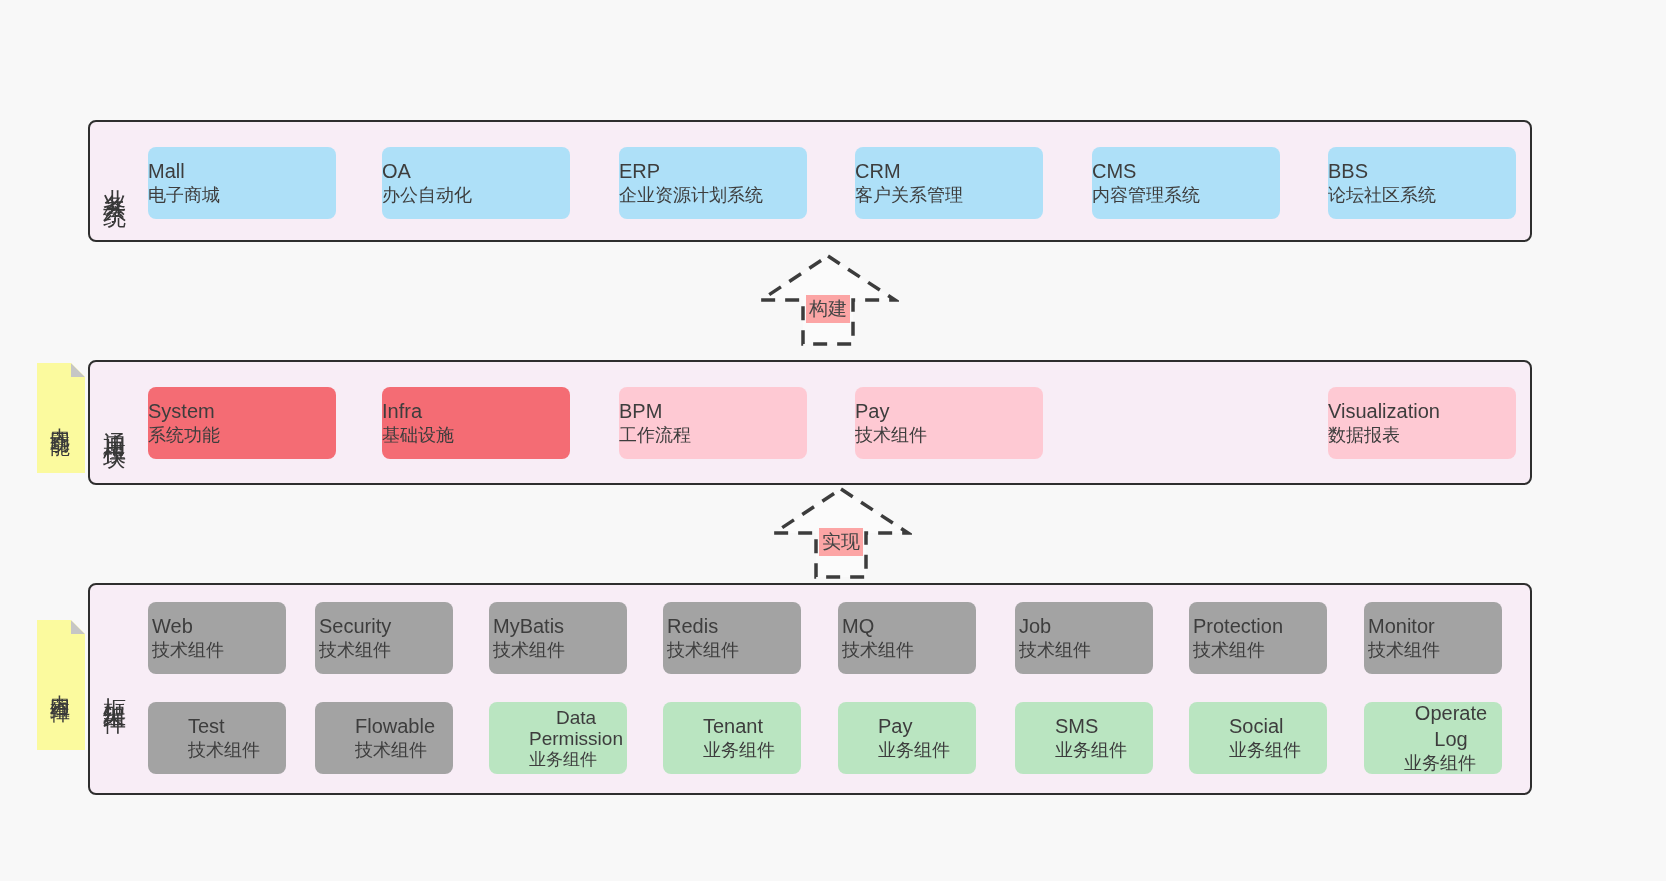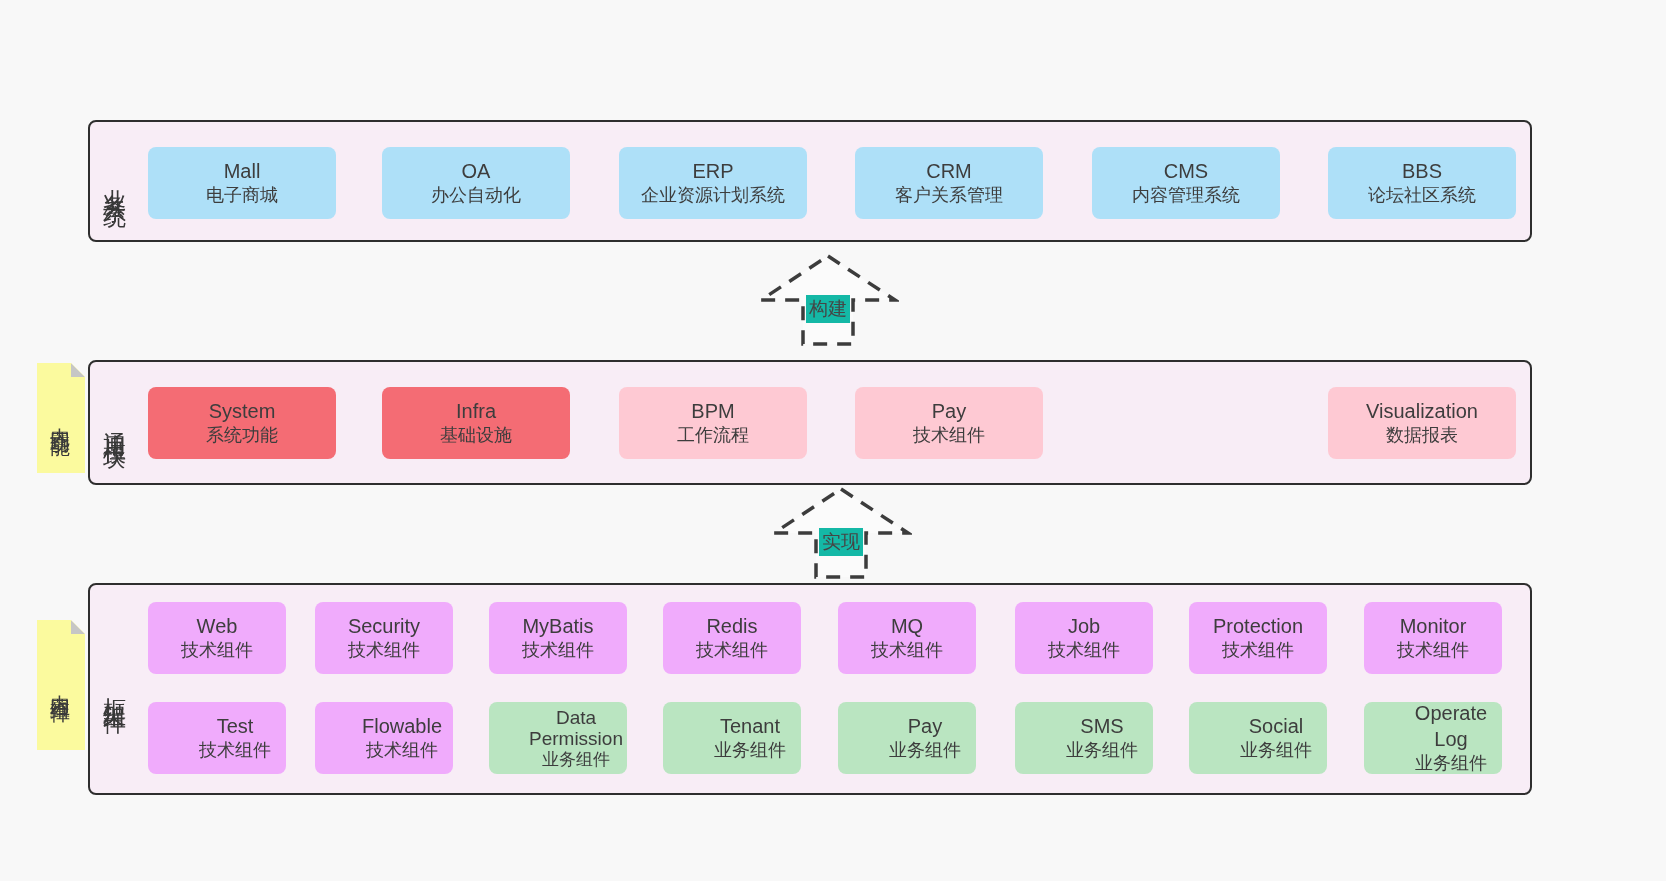--- a/index.html
+++ b/index.html
@@ -24,34 +24,34 @@
     position:absolute; left:10px; top:50%;
     transform:translateY(-50%);
     writing-mode:vertical-rl; text-orientation:upright;
     font-size:23px; letter-spacing:5px; color:#383838;
     white-space:nowrap;
   }
   .box {
     position:absolute; height:72px;
     border-radius:8px;
     display:flex; flex-direction:column;
-    align-items:center; justify-content:center;
+    align-items:flex-start; justify-content:center;
     text-align:center; line-height:1.3;
   }
   .box .name { font-size:20px; }
   .box .desc { font-size:18px; }
   .box.tight { line-height:1.12; }
   .box.tight .name { font-size:19px; }
   .box.tight .desc { font-size:17px; }
   .w188 { width:188px; }
   .w138 { width:138px; padding:0 4px; }
   .blue  { background:#aee0f8; }
   .red   { background:#f46c74; }
   .pink  { background:#fec9d3; }
-  .green { background:#f0abfc; }
+  .green { background:#a3a3a3; }
   .lgreen{ background:#bae5c1; }
   
   .c6-0{left:58px}.c6-1{left:292px}.c6-2{left:529px}.c6-3{left:765px}.c6-4{left:1002px}.c6-5{left:1238px}
   
   .c8-0{left:58px}.c8-1{left:225px}.c8-2{left:399px}.c8-3{left:573px}.c8-4{left:748px}.c8-5{left:925px}.c8-6{left:1099px}.c8-7{left:1274px}
   .r1 { top:25px; }
   .r2a{ top:17px; }
   .r2b{ top:117px;padding-left:40px; }
   .sticky {
     position:absolute; width:48px;
@@ -70,21 +70,21 @@
     writing-mode:vertical-rl; text-orientation:upright;
     font-size:20px; letter-spacing:3px; color:#3a3a3a;
   }
   .arrow { position:absolute; width:142px; height:94px; }
   #arrow-build     { left:757px; top:253px; }
   #arrow-implement { left:770px; top:486px;text-align:center; }
   .arrow svg { display:block; }
   .arrow .alabel {
     position:absolute; left:50%; top:42px;
     transform:translateX(-50%);
-    background:#14b8a6; padding:1px 3px;
+    background:#fca5a5; padding:1px 3px;
     font-size:19px; color:#454545; white-space:nowrap;
   }
 </style>
 </head>
 <body>
 
 <div class="layer" id="layer-business">
   <div class="vlabel">业务系统</div>
   <div class="box blue w188 r1 c6-0">
     <div class="name">Mall</div>

